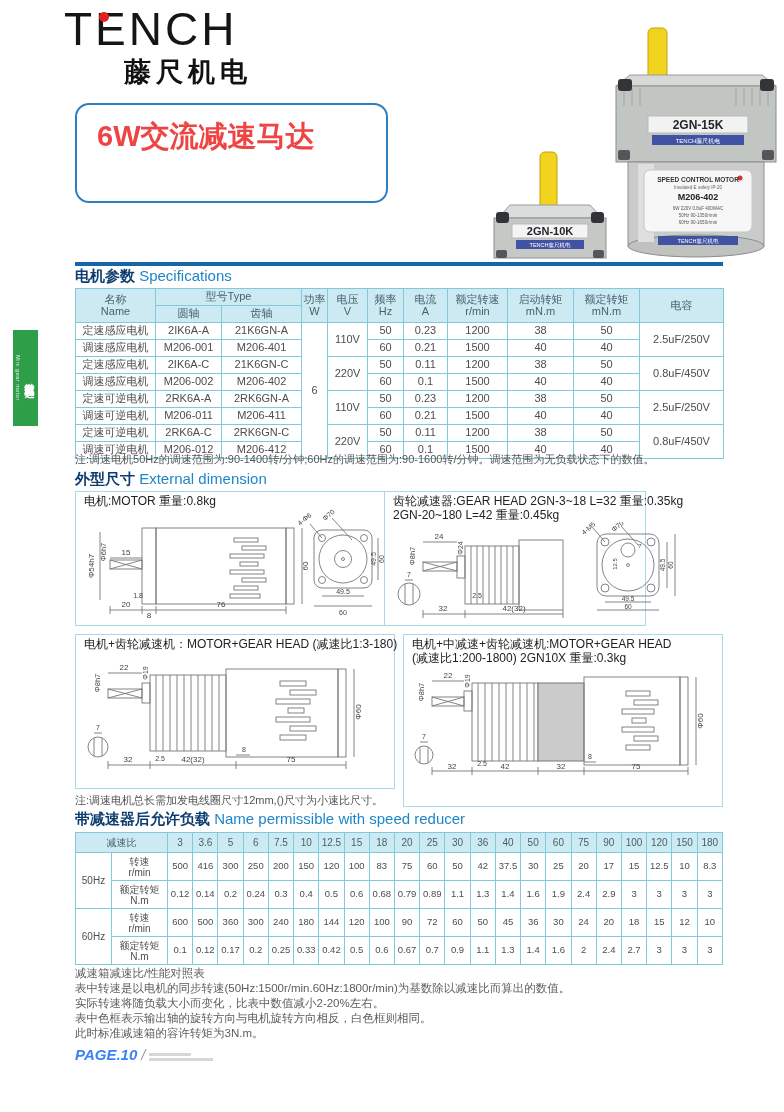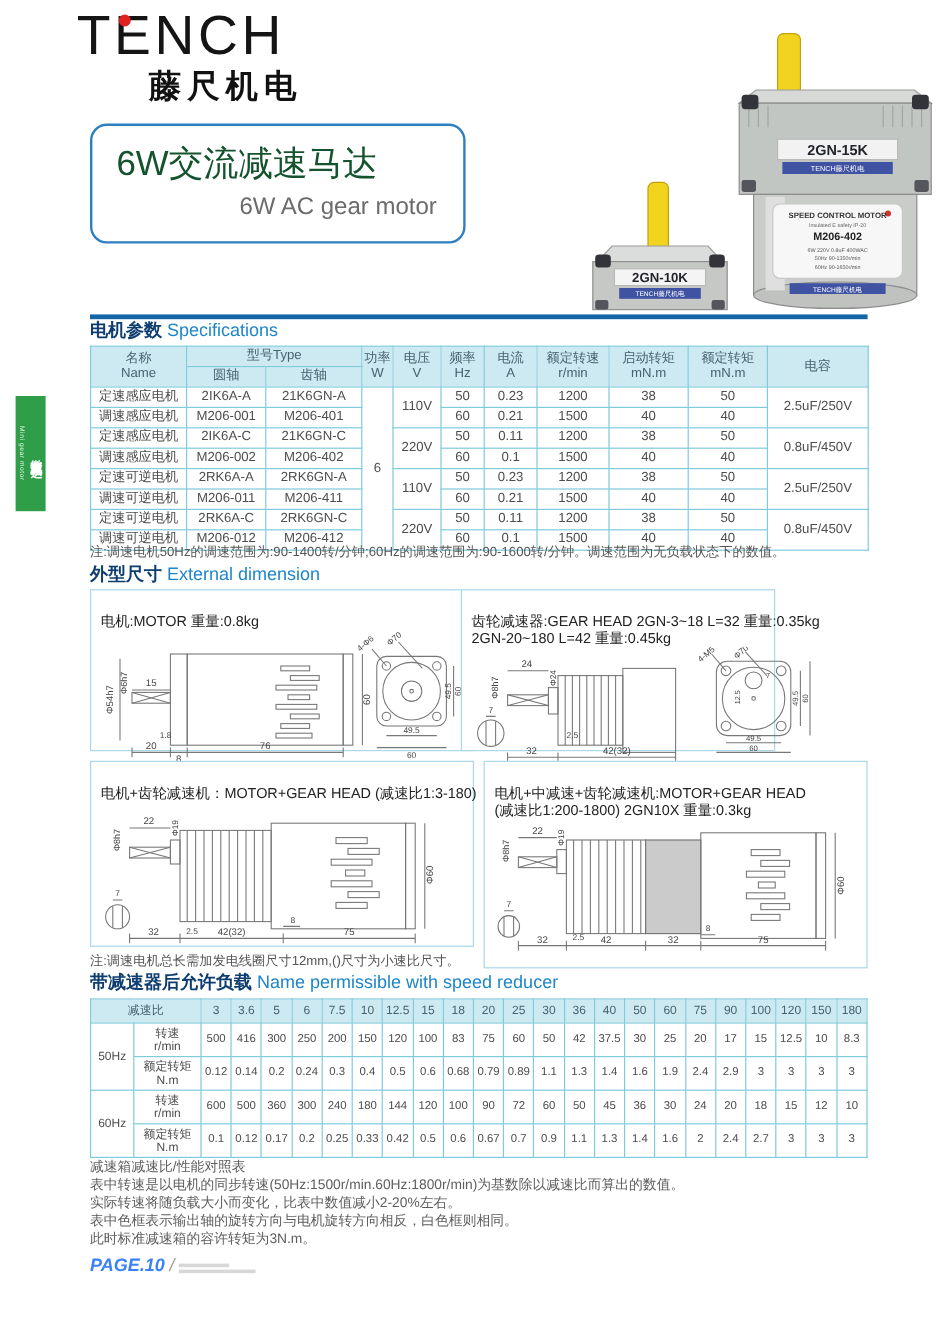--- a/index.html
+++ b/index.html
@@ -6,21 +6,21 @@
   body{width:784px;height:1112px;position:relative;background:#fff;overflow:hidden;
        font-family:"Liberation Sans","DejaVu Sans",sans-serif;color:#333}
   .abs{position:absolute}
 
   
   .logo{left:64px;top:6px;font-size:46px;font-weight:400;letter-spacing:3px;color:#151515;line-height:1}
   .logo-dot{left:99px;top:12px;width:10px;height:10px;border-radius:50%;background:#e02321}
   .logo-cn{left:124px;top:54px;font-size:27px;font-weight:700;letter-spacing:5px;color:#111}
 
   .banner{left:75px;top:103px;width:313px;height:100px;border:2px solid #2e7fc1;border-radius:14px;box-sizing:border-box}
-  .banner-title{left:20px;top:12px;font-size:29px;font-weight:400;color:#14532d}
+  .banner-title{left:20px;top:12px;font-size:29px;font-weight:700;color:#ef4444}
   .banner-sub{right:22px;top:56px;font-size:20px;color:#6b6b6b}
 
   .blue-rule{left:75px;top:262px;width:648px;height:4px;background:#1566a6;z-index:0}
   .photos{left:440px;top:22px;width:344px;height:258px;z-index:1}
 
   
   .side-tab{left:13px;top:330px;width:25px;height:96px;background:#2f9e49;display:flex;align-items:center;justify-content:center;gap:1px}
   .side-tab .en{writing-mode:vertical-rl;font-size:5.5px;color:#e8f5ec;letter-spacing:.5px}
   .side-tab .cn{writing-mode:vertical-rl;font-size:10px;color:#fff;letter-spacing:1px;font-weight:700}
 
@@ -41,42 +41,41 @@
   .load-table th,.load-table td{border:1px solid #7ecbdb;text-align:center;padding:0;
       font-size:9.5px;line-height:1.1;color:#4d4d4d;font-weight:400;overflow:hidden}
   .load-table thead th{background:#cde9f2;color:#48626e;height:19px;font-size:10px}
   .load-table tbody th{background:#fff;font-size:10px;color:#4d4d4d;height:27px}
   .load-table tbody td{height:27px}
   .load-table tr.grp th,.load-table tr.grp td{border-top:1.6px solid #53b9cf}
 
   .note{font-size:11px;color:#555}
 
   
-  .panel{border:1px solid #a8d8ea;background:#fff;box-sizing:border-box;padding:19px 8px 2px 8px}
+  .panel{border:1px solid #a8d8ea;background:#fff;box-sizing:border-box;padding:2px 8px 2px 8px}
   .panel-title{font-size:12px;color:#222;line-height:14px;white-space:nowrap}
   .draw{display:block}
   .draw text{fill:#444;font-family:"Liberation Sans","DejaVu Sans",sans-serif}
 
   .foot-notes{left:75px;top:966px;width:648px;font-size:11.5px;color:#5d5d5d;line-height:15px}
   .page-line{left:75px;top:1046px;display:flex;align-items:center;gap:4px}
   .page-num{color:#3b82f6;font-style:italic;font-weight:700;font-size:15px}
   .page-slash{color:#9a9a9a;font-size:15px;font-style:italic}
   .fine-print{display:flex;flex-direction:column;gap:2px;margin-top:4px}
   .fine-print i{display:block;height:3px;background:#d7d7d7}
 </style>
 </head>
 <body>
 
 <div class="abs logo">TENCH</div>
 <div class="abs logo-dot"></div>
 <div class="abs logo-cn">藤尺机电</div>
 
 <div class="abs banner">
   <div class="abs banner-title">6W交流减速马达</div>
-  <div class="abs banner-sub">6W AC gear motor</div>
 </div>
 
 <div class="abs blue-rule"></div>
 
 <svg class="abs photos" viewBox="0 0 344 258" xmlns="http://www.w3.org/2000/svg">
 
   <g>
     <rect x="100" y="130" width="17" height="62" rx="5" fill="#f2d41f" stroke="#c2a10d"></rect>
     <ellipse cx="108" cy="192" rx="24" ry="6" fill="#aeb2ae"></ellipse>
     <polygon points="58,196 162,196 150,183 70,183" fill="#dadddb" stroke="#9a9a9a"></polygon>

